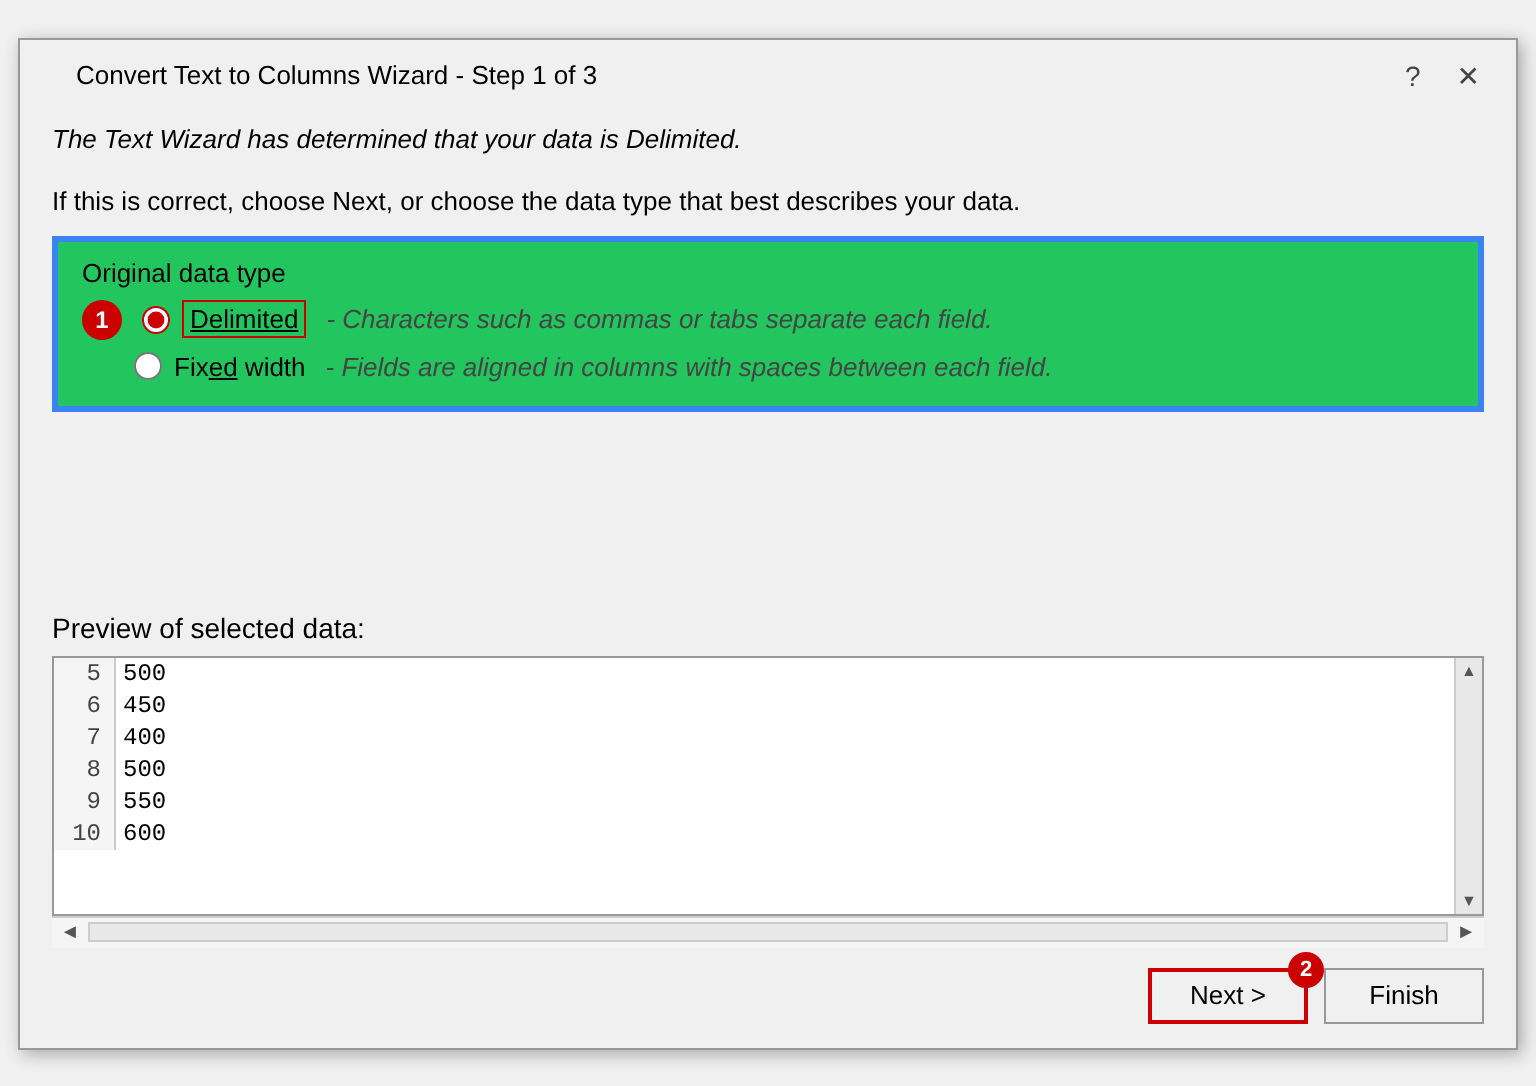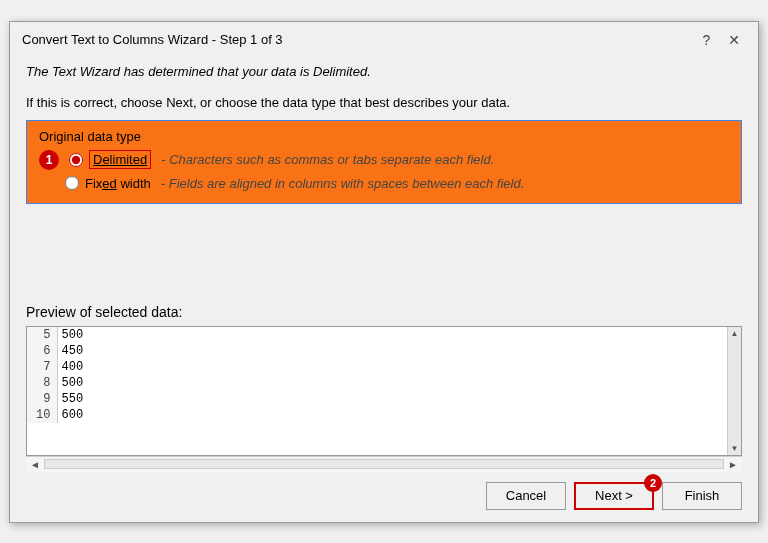--- a/index.html
+++ b/index.html
@@ -18,20 +18,21 @@
       border: 1px solid #999;
       box-shadow: 2px 2px 8px rgba(0,0,0,0.3);
     }
     .title-bar {
       background: #f0f0f0;
       padding: 8px 12px 4px 12px;
       display: flex;
       justify-content: space-between;
       align-items: center;
       border-bottom: none;
+      margin-left: 16px;
     }
     .title-bar-left {
       font-size: 13px;
       font-weight: normal;
       color: #000;
     }
     .title-bar-right {
       display: flex;
       gap: 6px;
       align-items: center;
@@ -52,22 +53,22 @@
       color: #000;
       margin-bottom: 16px;
       font-style: italic;
     }
     .intro-text2 {
       font-size: 13px;
       color: #000;
       margin-bottom: 10px;
     }
     .group-box {
-      border: 1px solid #3b82f6;
-      background: #f97316;
+      border: 3px solid #3b82f6;
+      background: #22c55e;
       padding: 8px 12px 12px 12px;
       margin-bottom: 10px;
     }
     .group-box-title {
       font-size: 13px;
       font-weight: normal;
       margin-bottom: 6px;
       color: #000;
     }
     .radio-group {
@@ -316,21 +317,20 @@
       </div>
 
       <div class="preview-bottom">
         <span class="scroll-h-arrow">◄</span>
         <div class="scroll-h-track"></div>
         <span class="scroll-h-arrow">►</span>
       </div>
     </div>
 
     <div class="footer">
-      <button class="btn">Cancel</button>
       <button class="btn btn-next">
         <span>Next &gt;</span>
         <span class="badge2">2</span>
       </button>
       <button class="btn">Finish</button>
     </div>
   </div>
 </div>
 
 </body></html>

